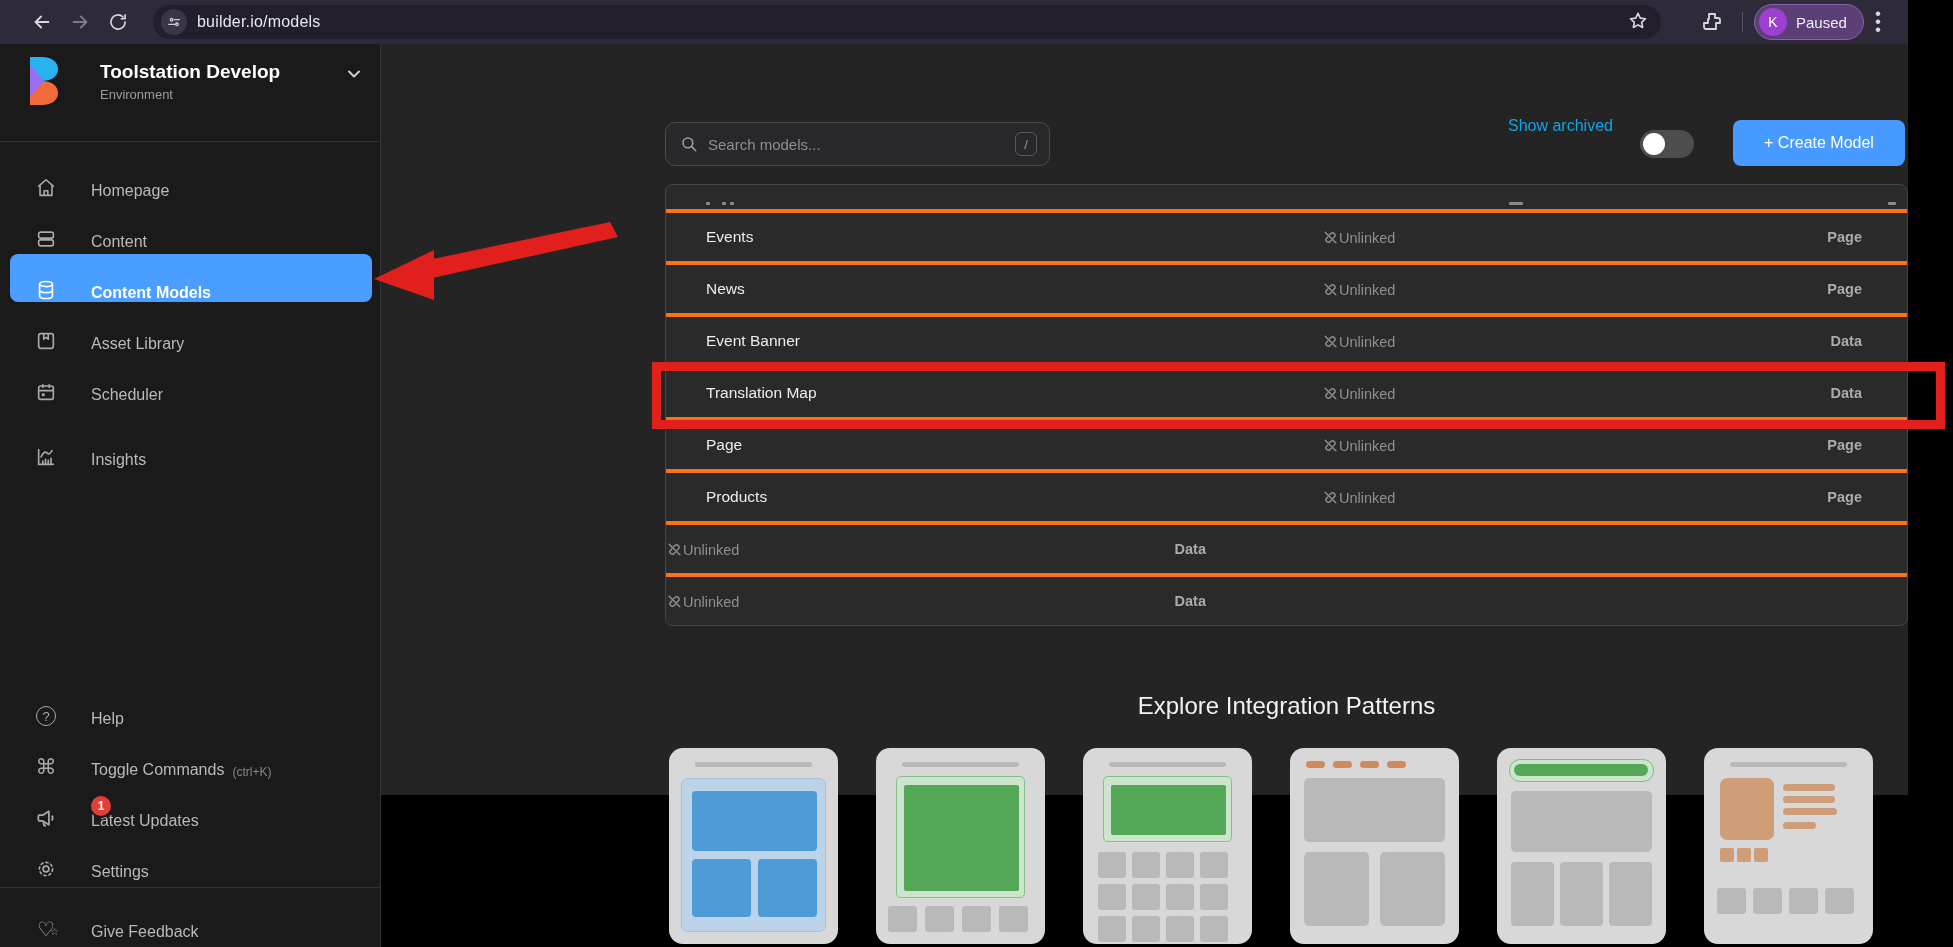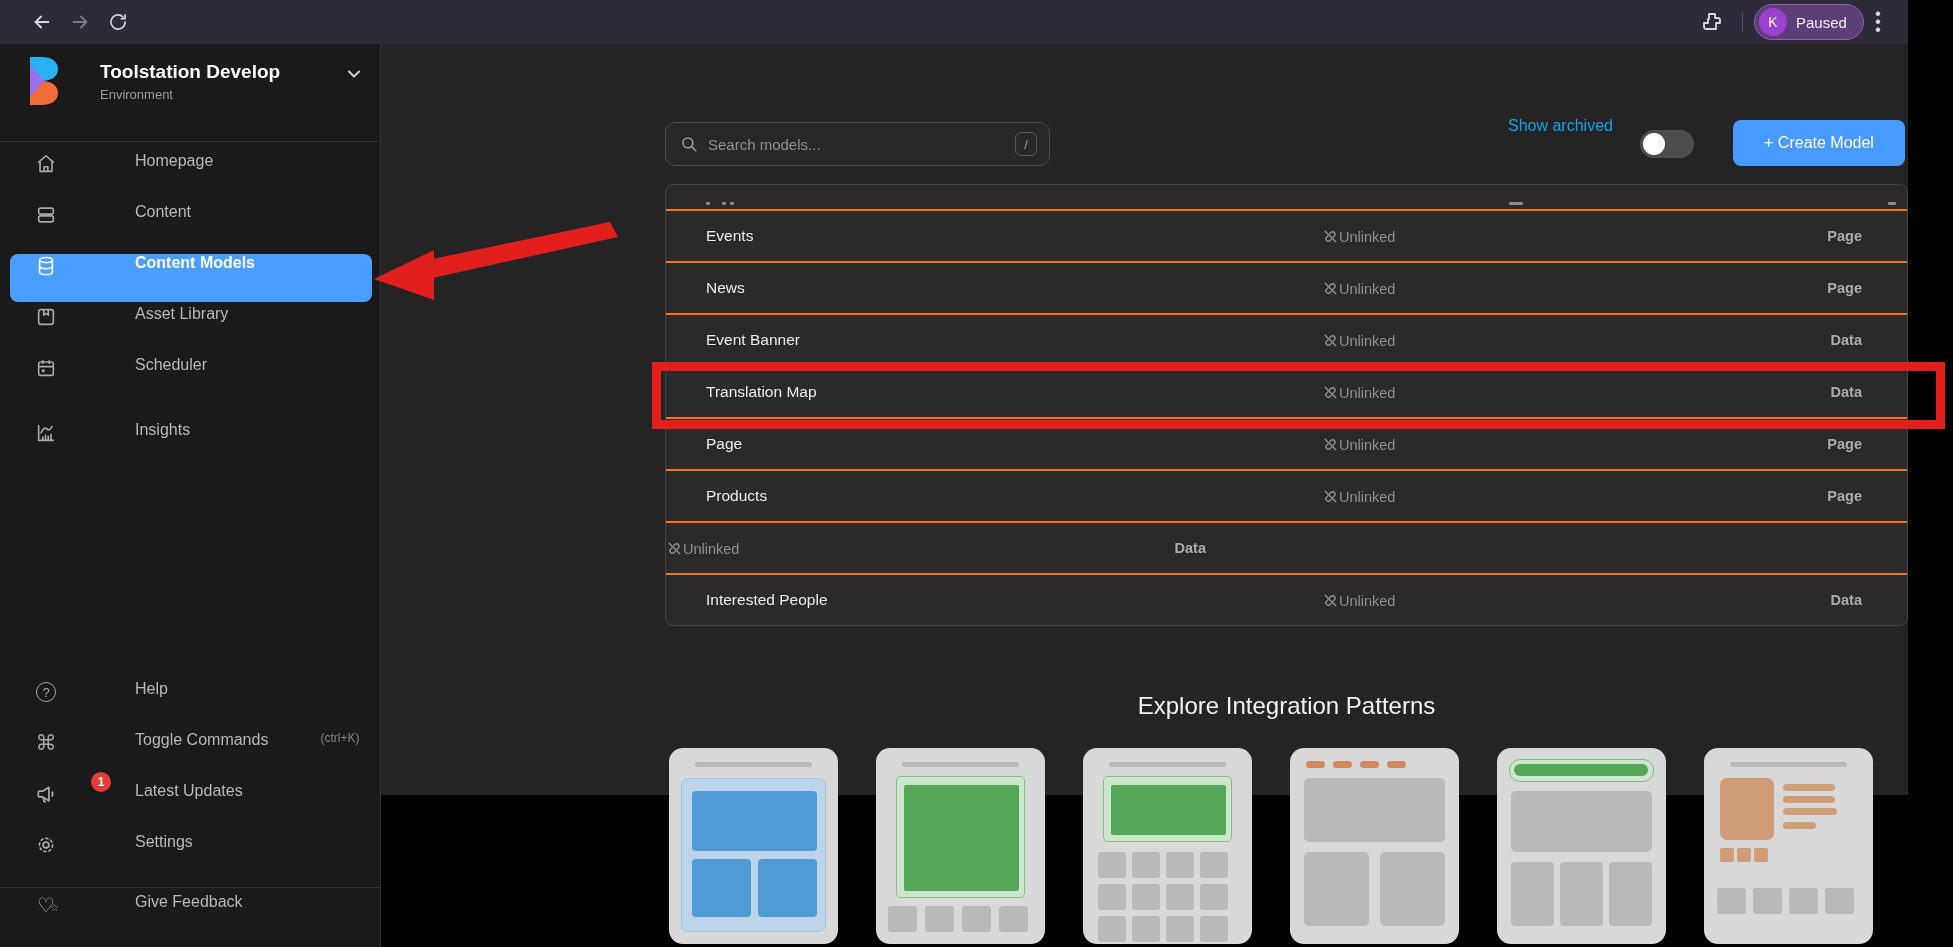--- a/index.html
+++ b/index.html
@@ -34,21 +34,21 @@
   
   .sidebar { position:absolute; left:0; top:0; width:381px; height:903px; background:#1a1a1b;
     border-right:1px solid #343436; }
   .side-head { position:absolute; left:0; top:0; width:100%; height:97px; }
   .logo { position:absolute; left:24px; top:13px; width:40px; height:48px; }
   .org-name { position:absolute; left:100px; top:17px; font-size:19px; font-weight:bold; color:#fff; }
   .org-sub { position:absolute; left:100px; top:43px; font-size:13px; color:#9b9b9d; }
   .side-chevron { position:absolute; left:344px; top:20px; color:#cfcfd1; }
   .side-div { position:absolute; left:0; width:381px; height:1px; background:#323234; }
   .nav-item { position:absolute; left:10px; width:362px; height:48px; border-radius:8px;
-    display:flex; align-items:flex-start; color:#b9b9bb; cursor:pointer;gap:44px; }
+    display:flex; align-items:flex-end; color:#b9b9bb; cursor:pointer; }
   .nav-item .nicon { width:24px; height:24px; margin-left:24px; display:flex; align-items:center;
     justify-content:center; color:#a9a9ab; }
   .nav-item .nlabel { margin-left:33px; font-size:16px; }
   .nav-item.active { background:#4a9eff; color:#fff; }
   .nav-item.active .nicon { color:#fff; }
   .nav-item.active .nlabel { font-weight:bold; }
   .shortcut { font-size:12px; color:#87878a; margin-left:8px; }
   .badge { position:absolute; left:55px; top:-12px; width:24px; height:24px; border-radius:50%;
     background:#e23d36; color:#fff; font-size:12px; font-weight:bold; display:flex; align-items:center;
     justify-content:center; border:2px solid #1a1a1b; }
@@ -72,21 +72,21 @@
     border-radius:14px; cursor:pointer; }
   .toggle .knob { position:absolute; left:3px; top:3px; width:22px; height:22px; background:#fff;
     border-radius:50%; }
   .create-btn { position:absolute; left:1733px; top:76px; width:172px; height:46px; background:#479aff;
     border:none; border-radius:8px; color:#fff; font-size:16px; cursor:pointer;
     font-family:"Liberation Sans", sans-serif; }
 
   
   .mtable { position:absolute; left:665px; top:140px; width:1243px; background:#2a2a2b;
     border:1px solid #454547; border-radius:8px; overflow:hidden; }
-  .mrow { position:relative; height:52px; display:flex; align-items:center; border-top:2px solid #f97316;
+  .mrow { position:relative; height:52px; display:flex; align-items:center; border-top:4px solid #f97316;
     cursor:pointer; }
   .mrow:first-child { border-top:none; }
   .mrow.partial { height:24px; }
   .pmark { position:absolute; bottom:4px; height:3px; background:#8b8b8d; border-radius:1px; }
   .mname { margin-left:40px; font-size:15.5px; color:#ededee; flex:1; }
   .mstatus { width:420px; display:flex; align-items:flex-end; gap:0; color:#8f8f91; font-size:14.5px; }
   .mstatus .uicon { color:#8f8f91; }
   .mtype { width:120px; text-align:right; margin-right:45px; font-size:14.5px; color:#ababad;
     font-weight:bold; }
 
@@ -161,20 +161,35 @@
       <svg class="ic" width="22" height="22" viewBox="0 0 24 24" fill="none" stroke="currentColor" stroke-width="2" stroke-linecap="round" stroke-linejoin="round">
           <path d="M5 12h14"></path>
           <path d="M13 6l6 6-6 6"></path>
         </svg>
     </div>
     <div class="navbtn" style="left:104px">
       <svg class="ic" width="20" height="20" viewBox="0 0 24 24" fill="none" stroke="currentColor" stroke-width="2" stroke-linecap="round" stroke-linejoin="round">
           <path d="M20.5 12a8.5 8.5 0 1 1-2.6-6.1"></path>
           <path d="M20.5 3.5v4.6h-4.6"></path>
         </svg>
+    </div>
+    <div class="omnibox">
+      <div class="siteinfo">
+        <svg class="ic" width="14" height="14" viewBox="0 0 24 24" fill="none" stroke="currentColor" stroke-width="2.4" stroke-linecap="round">
+            <circle cx="8" cy="8" r="2.2"></circle>
+            <path d="M13 8h8M3 16h10"></path>
+            <circle cx="17" cy="16" r="2.2"></circle>
+          </svg>
+      </div>
+      <span class="url">builder.io/models</span>
+      <div class="star">
+        <svg class="ic" width="22" height="22" viewBox="0 0 24 24" fill="none" stroke="currentColor" stroke-width="1.8" stroke-linejoin="round">
+            <path d="M12 3.6l2.5 5.2 5.7.7-4.2 3.9 1.1 5.6-5.1-2.8-5.1 2.8 1.1-5.6L3.8 9.5l5.7-.7z"></path>
+          </svg>
+      </div>
     </div>
     <div class="puzzle">
       <svg class="ic" width="24" height="24" viewBox="0 0 24 24" fill="none" stroke="currentColor" stroke-width="1.8" stroke-linejoin="round">
           <path d="M9 4h6v4h3a2 2 0 0 1 2 2v3h-4v6H6a2 2 0 0 1-2-2v-4h4V9h1z"></path>
         </svg>
     </div>
     <div class="chromediv"></div>
     <div class="profile-chip">
       <div class="avatar">K</div>
       <span class="ptxt">Paused</span>
@@ -417,21 +432,20 @@
                 <path d="M8.5 11l-2 2a3.4 3.4 0 0 0 4.8 4.8l2-2"></path>
                 <path d="M15.5 13l2-2a3.4 3.4 0 0 0-4.8-4.8l-2 2"></path>
                 <path d="M4.5 4.5l15 15"></path>
               </svg>
             </span>
             <span>Unlinked</span>
           </span>
         <span class="mtype">Data</span>
       </div>
       <div class="mrow">
-        <span class="mname">Interested People</span>
         <span class="mstatus">
             <span class="uicon">
               <svg class="ic" width="17" height="17" viewBox="0 0 24 24" fill="none" stroke="currentColor" stroke-width="2" stroke-linecap="round">
                 <path d="M8.5 11l-2 2a3.4 3.4 0 0 0 4.8 4.8l2-2"></path>
                 <path d="M15.5 13l2-2a3.4 3.4 0 0 0-4.8-4.8l-2 2"></path>
                 <path d="M4.5 4.5l15 15"></path>
               </svg>
             </span>
             <span>Unlinked</span>
           </span>

